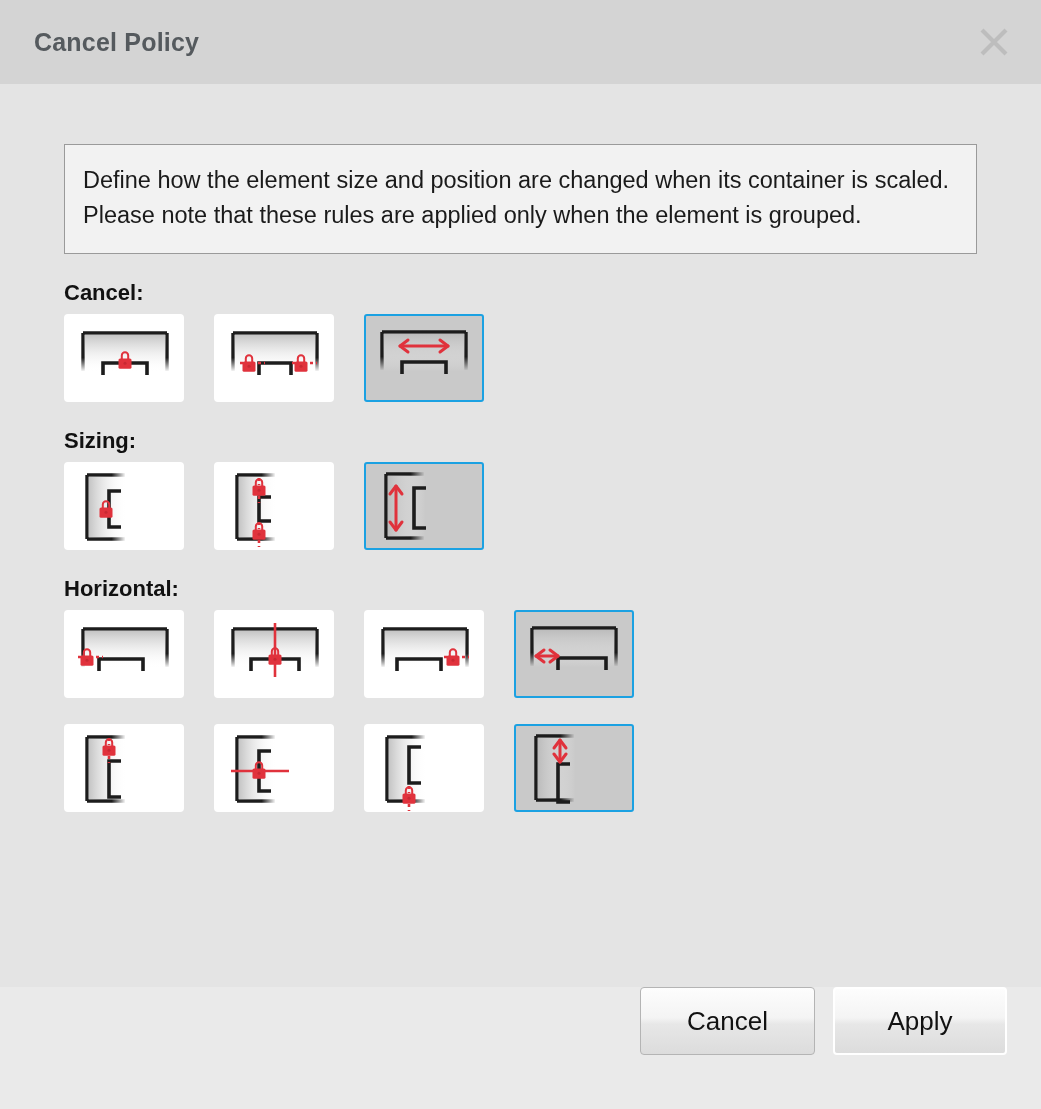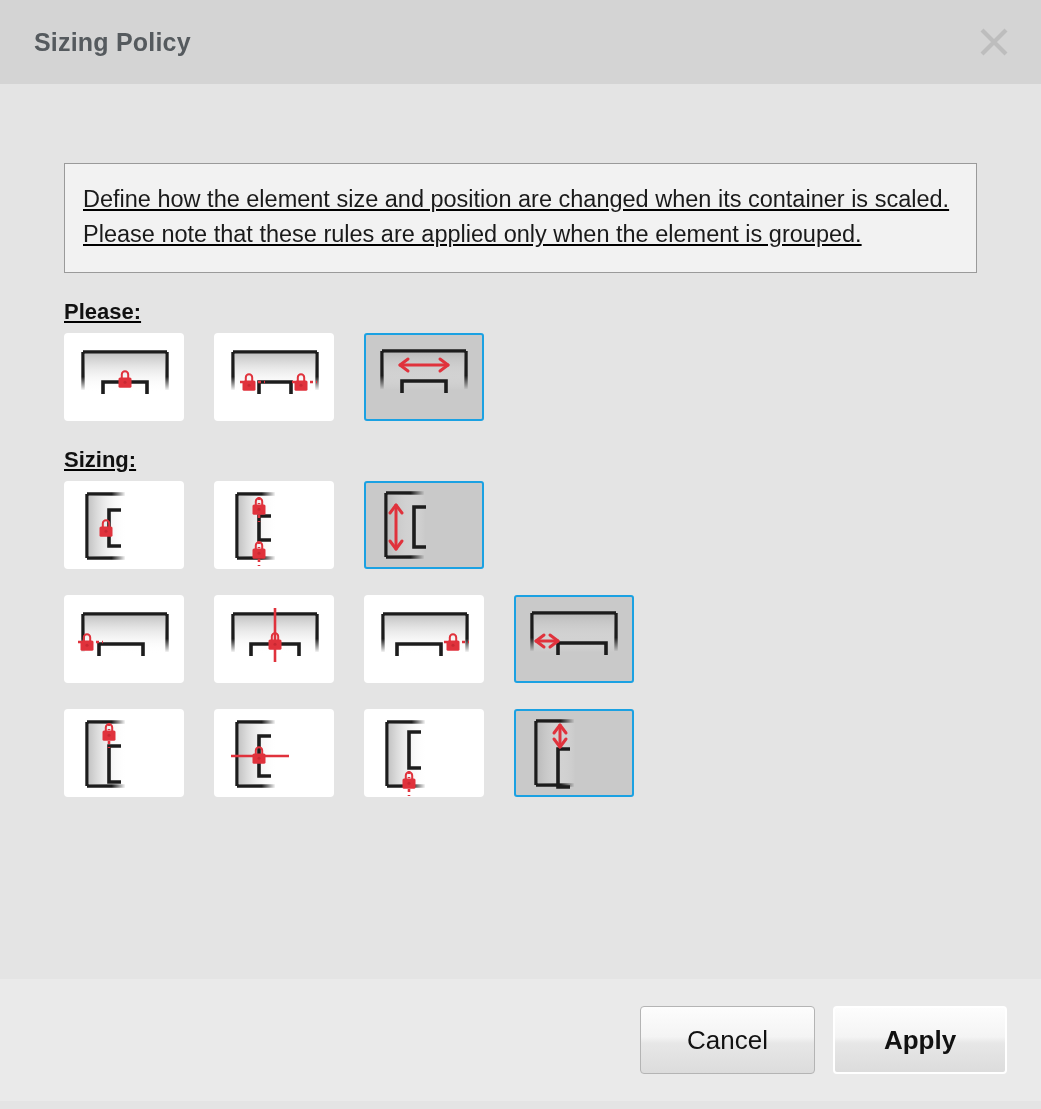--- a/index.html
+++ b/index.html
@@ -42,23 +42,22 @@
   .close-btn svg { display:block; }
 
   
   .dialog-body {
     position: absolute;
     top: 84px;
     left: 0;
     right: 0;
     bottom: 122px;
     background: #e4e4e4;
-    padding: 79px 64px 0 64px;
+    padding: 60px 64px 0 64px;
     box-sizing: border-box;
-    text-decoration: underline;
   }
 
   .info-box {
     border: 1px solid #9a9a9a;
     background: #f2f2f2;
     padding: 18px 18px 20px 18px;
     box-sizing: border-box;
     width: 913px;
   }
   .info-text {
@@ -103,25 +102,25 @@
     left: 0; top: 0;
     width: 120px;
     height: 88px;
     display: block;
   }
   .tile.selected svg { left: -2px; top: -2px; }
 
   
   .dialog-footer {
     position: absolute;
-    left: 0; right: 0; bottom: 8px;
+    left: 0; right: 0; bottom: 0;
     height: 122px;
     background: #eaeaea;
     display: flex;
-    align-items: center;
+    align-items: flex-start;
     justify-content: flex-end;
     padding-right: 34px;
     gap: 18px;
     box-sizing: border-box;
   }
   .btn {
     height: 68px;
     min-width: 175px;
     border-radius: 4px;
     font-size: 26px;
@@ -129,45 +128,45 @@
     cursor: pointer;
     background: linear-gradient(to bottom, #fdfdfd 0%, #f4f4f4 45%, #e7e7e7 55%, #dcdcdc 100%);
     font-family: "Liberation Sans", sans-serif;
   }
   .btn-cancel {
     border: 1px solid #b4b4b4;
     font-weight: normal;
   }
   .btn-apply {
     border: 2px solid #ffffff;
-    font-weight: bold;
+    font-weight: normal;
     min-width: 174px;
   }
 </style>
 </head>
 <body>
 
 <div class="titlebar">
-  <div class="dialog-title">Sizing Policy</div>
+  <div class="dialog-title">Cancel Policy</div>
   <div class="close-btn">
     <svg viewBox="0 0 40 40" width="40" height="40">
       <path d="M8 8 L32 32 M32 8 L8 32" stroke="#bdbdbd" stroke-width="4.2" stroke-linecap="butt" fill="none"></path>
     </svg>
   </div>
 </div>
 
 <div class="dialog-body">
 
   <div class="info-box">
     <p class="info-text">Define how the element size and position are changed when its container is scaled. Please note that these rules are applied only when the element is grouped.</p>
   </div>
 
   <div id="groups-container">
       <div class="group">
-        <div class="group-label">Please:</div>
+        <div class="group-label">Cancel:</div>
         <div class="tile-row">
           <button class="tile">
             <svg viewBox="0 0 120 88">
               <path d="M18 18 L18 56 M18 18 L102 18 M102 18 L102 56" fill="none" stroke="url(#strokeFadeV)" stroke-width="3.4"></path>
           <rect x="19.7" y="19.7" width="80.6" height="38" fill="url(#fadeV)" opacity=".85"></rect>
               <path d="M38 60 L38 48 L82 48 L82 60" fill="none" stroke="#1c1c1c" stroke-width="3.6" stroke-linecap="butt"></path>
               <g transform="translate(60,45) scale(1)">
       <path d="M-4.2 -4.5 a4.2 4.2 0 0 1 8.4 0 L4.2 -1 L2.2 -1 L2.2 -4.5 a2.2 2.2 0 0 0 -4.4 0 L-2.2 -1 L-4.2 -1 Z" fill="#e0323c"></path>
       <rect x="-6.5" y="-1.6" width="13" height="10.4" rx="1.6" fill="#e0323c"></rect>
       <circle cx="0" cy="3.2" r="1.5" fill="#b5232c" opacity=".55"></circle>
@@ -253,20 +252,21 @@
               <g stroke="#e0323c" stroke-width="3" fill="none" stroke-linecap="round" stroke-linejoin="round">
       <line x1="32" y1="24" x2="32" y2="68"></line>
       <polyline points="26,32 32,24 38,32"></polyline>
       <polyline points="26,60 32,68 38,60"></polyline>
     </g>
             </svg>
           </button>
         </div>
       </div>
       <div class="group">
+        <div class="group-label">Horizontal:</div>
         <div class="tile-row">
           <button class="tile">
             <svg viewBox="0 0 120 88">
               <path d="M18 18 L18 56 M18 18 L102 18 M102 18 L102 56" fill="none" stroke="url(#strokeFadeV)" stroke-width="3.4"></path>
           <rect x="19.7" y="19.7" width="80.6" height="38" fill="url(#fadeV)" opacity=".85"></rect>
               <path d="M34 60 L34 48 L78 48 L78 60" fill="none" stroke="#1c1c1c" stroke-width="3.6" stroke-linecap="butt"></path>
               <g transform="translate(22,46) scale(1)">
       <path d="M-4.2 -4.5 a4.2 4.2 0 0 1 8.4 0 L4.2 -1 L2.2 -1 L2.2 -4.5 a2.2 2.2 0 0 0 -4.4 0 L-2.2 -1 L-4.2 -1 Z" fill="#e0323c"></path>
       <rect x="-6.5" y="-1.6" width="13" height="10.4" rx="1.6" fill="#e0323c"></rect>
       <circle cx="0" cy="3.2" r="1.5" fill="#b5232c" opacity=".55"></circle>

